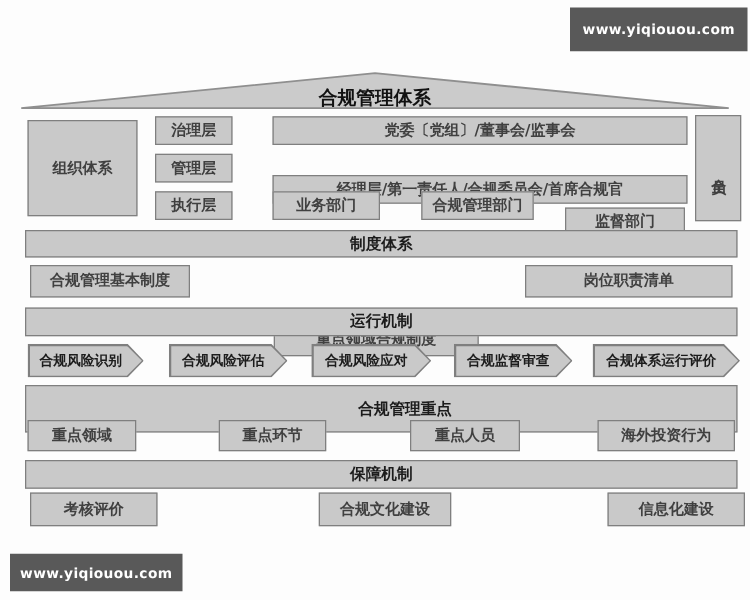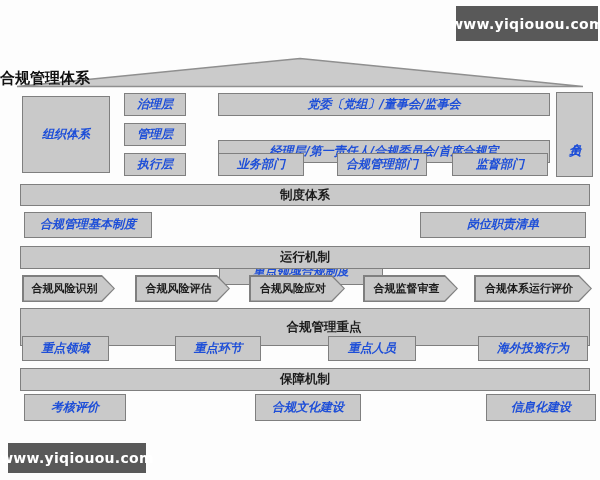--- a/index.html
+++ b/index.html
@@ -12,38 +12,39 @@
     width:600px;height:480px;
     background:#fdfdfd;
     overflow:hidden;
     color:#1c1c1c;
   }
   .wm{
     position:absolute;
     background:#595959;
     color:#ffffff;
     display:flex;align-items:center;justify-content:center;
-    font-size:14px;font-weight:bold;letter-spacing:.3px;
+    font-size:11px;font-weight:bold;letter-spacing:.3px;
   }
   .wm-top{left:456px;top:6px;width:142px;height:35px;}
   .wm-bottom{left:8px;top:443px;width:138px;height:30px;}
   .roof{position:absolute;left:15px;top:57px;width:570px;height:31px;}
   .roof svg{display:block;}
   .diagram-title{
     position:absolute;left:0;right:0;top:69px;
+    text-align:center;
     font-size:15px;font-weight:bold;color:#111;
   }
   .box{
     position:absolute;
     background:#c9c9c9;
     border:1.5px solid #7f7f7f;
     box-sizing:border-box;
     display:flex;align-items:center;justify-content:center;
-    font-size:12px;font-weight:bold;color:#1d4ed8;
-    text-align:center;line-height:1.1;font-style:italic;
+    font-size:12px;font-weight:bold;color:#404040;
+    text-align:center;line-height:1.1;
   }
   .bar{
     position:absolute;left:20px;width:570px;
     background:#c9c9c9;border:1.5px solid #7f7f7f;box-sizing:border-box;
     display:flex;align-items:center;justify-content:center;
     font-size:12.5px;font-weight:bold;color:#1c1c1c;
   }
   .vertical{
     writing-mode:vertical-rl;
     letter-spacing:2px;
@@ -81,21 +82,21 @@
 
   <div class="box" style="left:124px;top:93px;width:62px;height:23px;">治理层</div>
   <div class="box" style="left:124px;top:123px;width:62px;height:23px;">管理层</div>
   <div class="box" style="left:124px;top:153px;width:62px;height:23px;">执行层</div>
 
   <div class="box" style="left:218px;top:93px;width:332px;height:23px;">党委〔党组〕/董事会/监事会</div>
   <div class="box" style="left:218px;top:123px;width:332px;height:23px;margin-top:17px;">经理层/第一责任人/合规委员会/首席合规官</div>
 
   <div class="box" style="left:218px;top:153px;width:86px;height:23px;">业务部门</div>
   <div class="box" style="left:337px;top:153px;width:90px;height:23px;">合规管理部门</div>
-  <div class="box" style="left:452px;top:153px;width:96px;height:23px;">监督部门</div>
+  <div class="box" style="left:452px;top:166px;width:96px;height:23px;">监督部门</div>
 
   <div class="box vertical" style="left:556px;top:92px;width:37px;height:85px;">全员</div>
 
   <div class="bar" style="top:184px;height:22px;">制度体系</div>
   <div class="box" style="left:24px;top:212px;width:128px;height:26px;">合规管理基本制度</div>
   <div class="box" style="left:219px;top:212px;width:164px;height:26px;margin-top:47px;">重点领域合规制度</div>
   <div class="box" style="left:420px;top:212px;width:166px;height:26px;">岗位职责清单</div>
 
   <div class="bar" style="top:246px;height:23px;">运行机制</div>
   <div class="arrow" style="left:22px;width:93px;">

